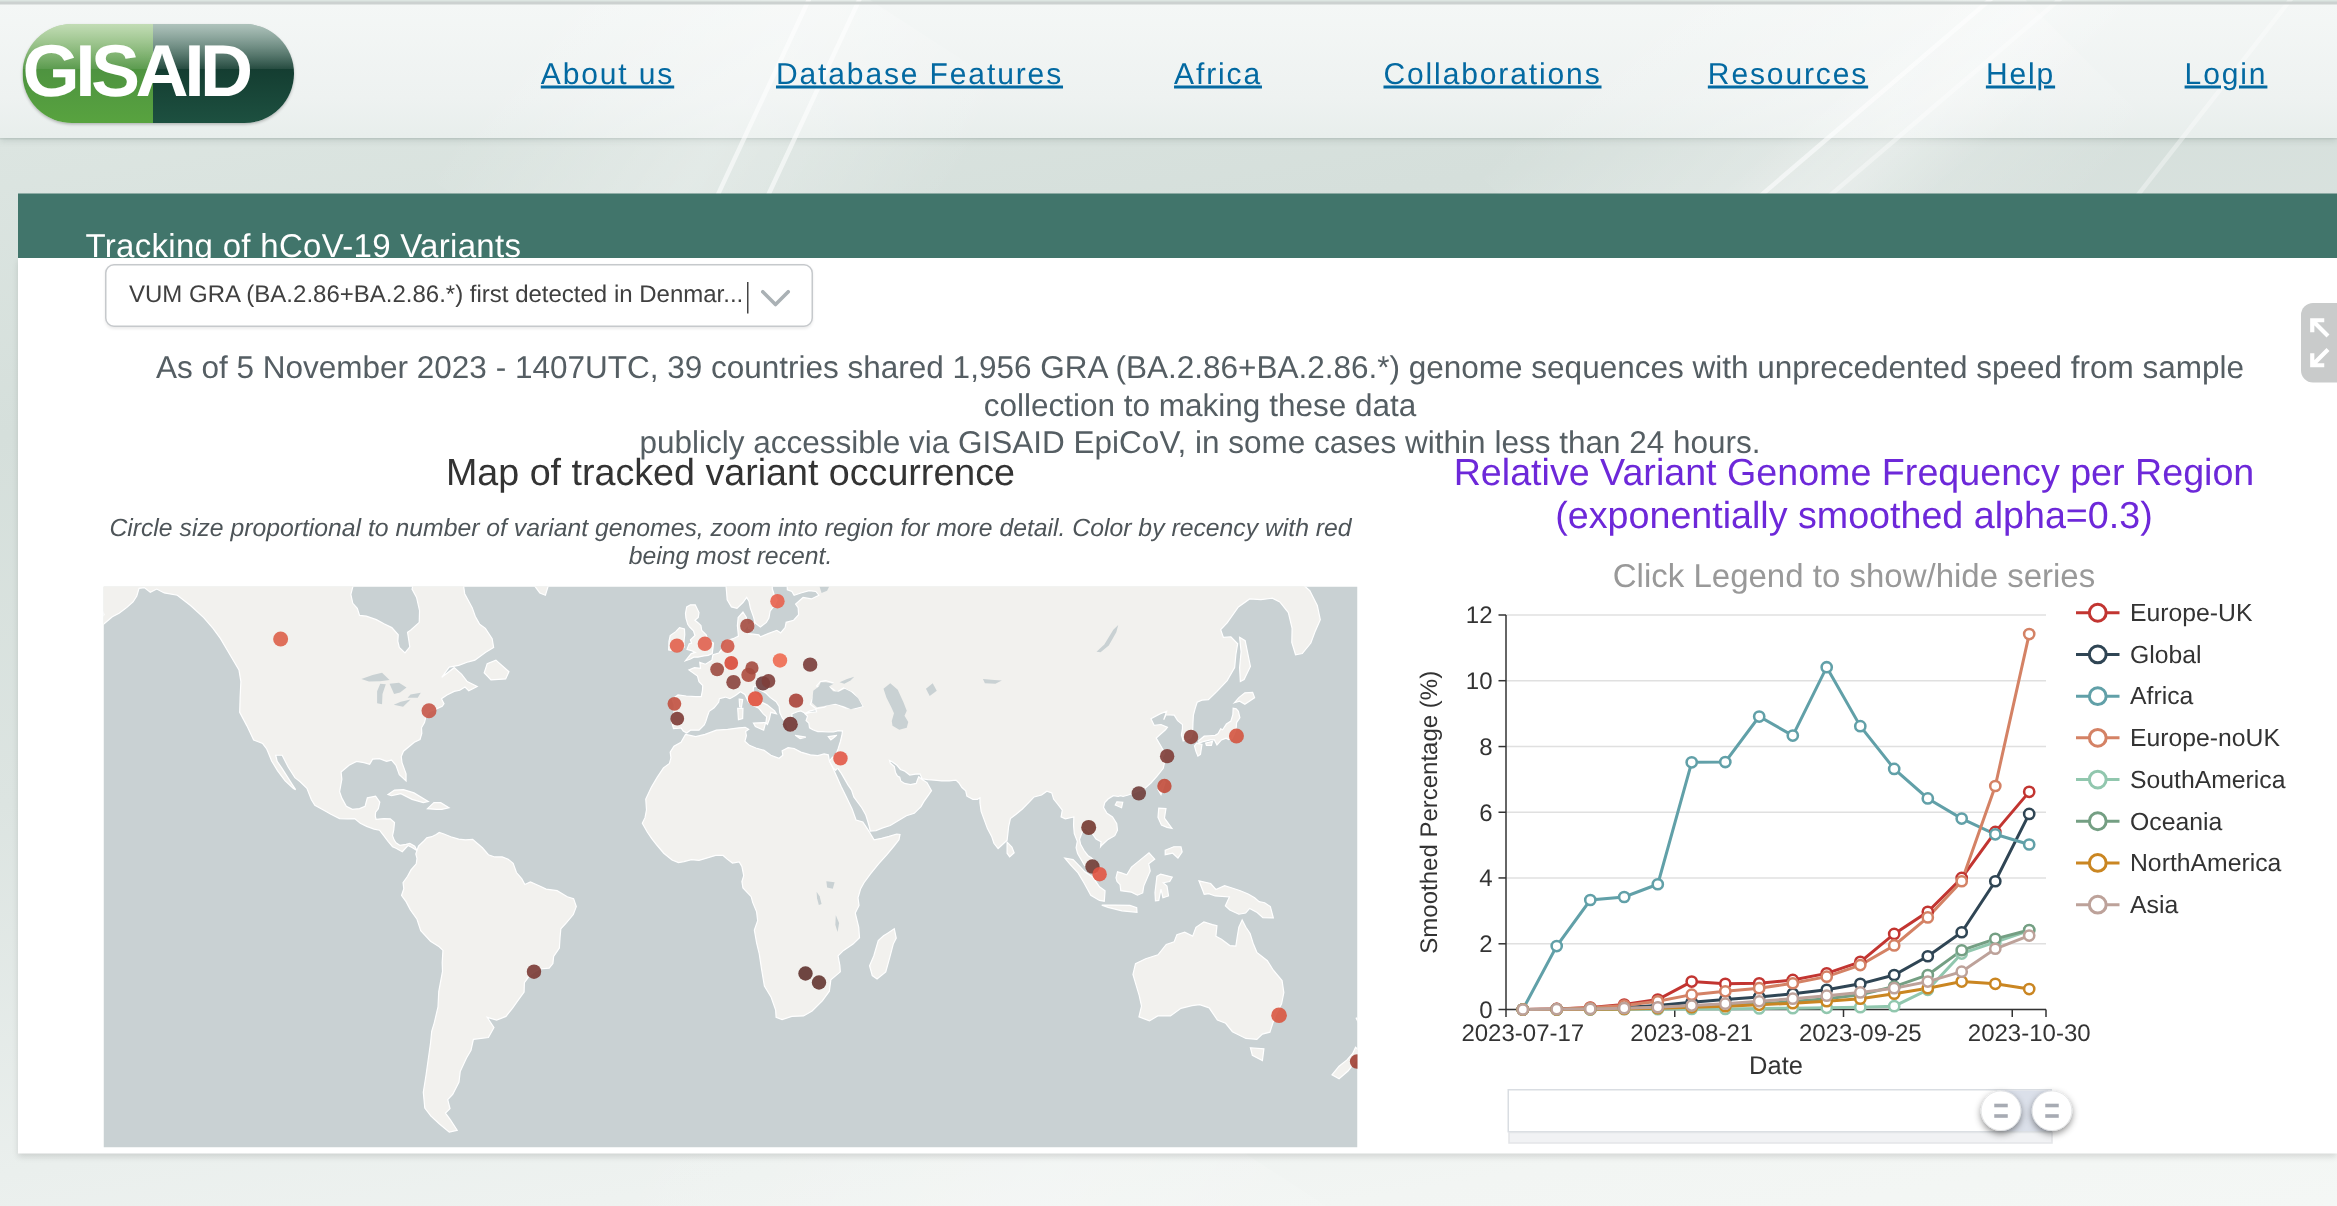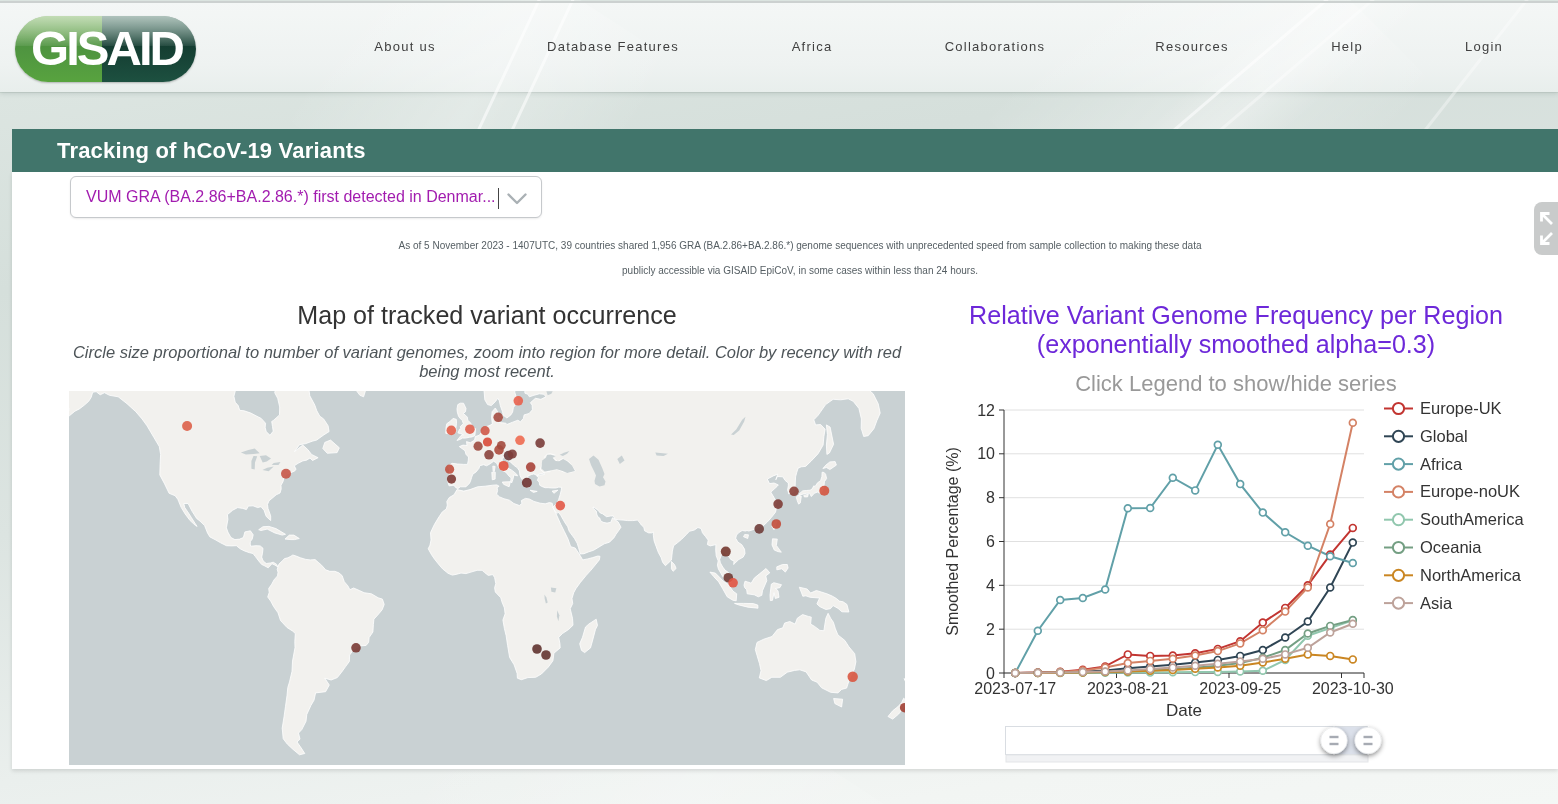--- a/index.html
+++ b/index.html
@@ -7,31 +7,31 @@
 .header { position:absolute; left:0; top:2px; width:1558px; height:90px; background:linear-gradient(180deg,#f4f7f6 0%,#eef2f1 70%,#e8eeec 100%); box-shadow:0 2px 4px rgba(90,110,105,0.18); z-index:5; }
 .band { position:absolute; left:0; top:92px; width:1558px; height:712px; border-top:1px solid #cbd6d1;
   background:linear-gradient(170deg,#dce5e1 0%,#d5dfdb 20%,#dce4e1 45%,#eaefed 70%,#f2f5f3 88%,#f4f7f5 100%); }
 .thinline { position:absolute; width:3px; background:rgba(255,255,255,0.7); transform:rotate(25deg); z-index:6; opacity:.8; }
 .streak { position:absolute; background:linear-gradient(90deg,rgba(255,255,255,0) 0%,rgba(255,255,255,0.55) 50%,rgba(255,255,255,0) 100%); transform:rotate(33deg); transform-origin:center; z-index:6; }
 .logo { position:absolute; left:15px; top:16px; width:181px; height:66px; border-radius:33px; overflow:hidden; z-index:10;
   box-shadow:0 1px 2px rgba(0,0,0,0.25); }
 .logo .lg { position:absolute; left:0; top:0; width:87px; height:66px; background:linear-gradient(180deg,#79b25c 0%,#4e9340 45%,#58a33f 100%); }
 .logo .rg { position:absolute; left:87px; top:0; width:94px; height:66px; background:linear-gradient(180deg,#4e7a6a 0%,#143d31 45%,#1d5040 100%); }
 .logo .gloss { position:absolute; left:0; top:0; width:181px; height:30px; background:linear-gradient(180deg,rgba(255,255,255,0.55),rgba(255,255,255,0.08)); }
-.logo .txt { position:absolute; left:0; top:1px; width:183px; height:66px; text-align:center; font-weight:bold; font-size:49px; line-height:63px; color:#fff; letter-spacing:-3px; }
+.logo .txt { position:absolute; left:0; top:1px; width:183px; height:66px; text-align:left; font-weight:bold; font-size:49px; line-height:63px; color:#fff; letter-spacing:-3px; }
 .nav { position:absolute; top:0; height:92px; z-index:10; }
-.nav span { position:absolute; top:39px; transform:translateX(-50%); font-size:13px; letter-spacing:1.25px; color:#404040; white-space:nowrap; }
+.nav span { position:absolute; top:39px; transform:translateX(-50%); font-size:20px; letter-spacing:1.25px; color:#0369a1; white-space:nowrap;text-decoration:underline; }
 .banner { position:absolute; left:12px; top:129px; width:1546px; height:43px; background:#41756b; z-index:8; }
-.banner div { font-size:22px; color:#fff; font-weight:700; padding:9px 0 0 45px; letter-spacing:0.2px; }
+.banner div { font-size:22px; color:#fff; font-weight:400; padding:22px 0 0 45px; letter-spacing:0.2px; }
 .card { position:absolute; left:12px; top:172px; width:1546px; height:597px; background:#fff; z-index:7; box-shadow:0 2px 4px rgba(0,0,0,0.12); }
 .select { position:absolute; left:70px; top:176px; width:472px; height:42px; background:#fff; border:1px solid #c6c9cc; border-radius:6px; z-index:9; box-shadow:0 1px 2px rgba(0,0,0,0.08); }
-.select .stext { position:absolute; left:15px; top:11px; font-size:16px; color:#a21caf; }
+.select .stext { position:absolute; left:15px; top:11px; font-size:16px; color:#404040; }
 .select .caret { position:absolute; left:427px; top:11px; width:1.2px; height:21px; background:#444; }
 .select svg { position:absolute; }
-.asof { position:absolute; left:85px; top:233px; width:1430px; text-align:center; font-size:10px; color:#555e63; line-height:25px; z-index:9; }
+.asof { position:absolute; left:85px; top:233px; width:1430px; text-align:center; font-size:21px; color:#555e63; line-height:25px; z-index:9; }
 .mtitle { position:absolute; left:69px; top:301px; width:836px; text-align:center; font-size:25.1px; color:#333; z-index:9; }
 .msub { position:absolute; left:49px; top:343px; width:876px; text-align:center; font-size:16.5px; color:#4e5559; line-height:19px; z-index:9;font-style:italic; }
 .ctitle { position:absolute; left:956px; top:301px; width:560px; text-align:center; font-size:25.1px; color:#6d28d9; line-height:29px; z-index:9; }
 .csub { position:absolute; left:956px; top:371px; width:560px; text-align:center; font-size:22px; color:#999; z-index:9; }
 .expand { position:absolute; left:1534px; top:202px; width:32px; height:53px; background:#c9cbcb; border-radius:8px; z-index:12; }
 svg.overlay { position:absolute; left:0; top:0; z-index:9; }
 </style></head>
 <body>
 <div class="band"></div>
 <div class="streak" style="left:330px;top:-40px;width:300px;height:260px;opacity:.5"></div>

